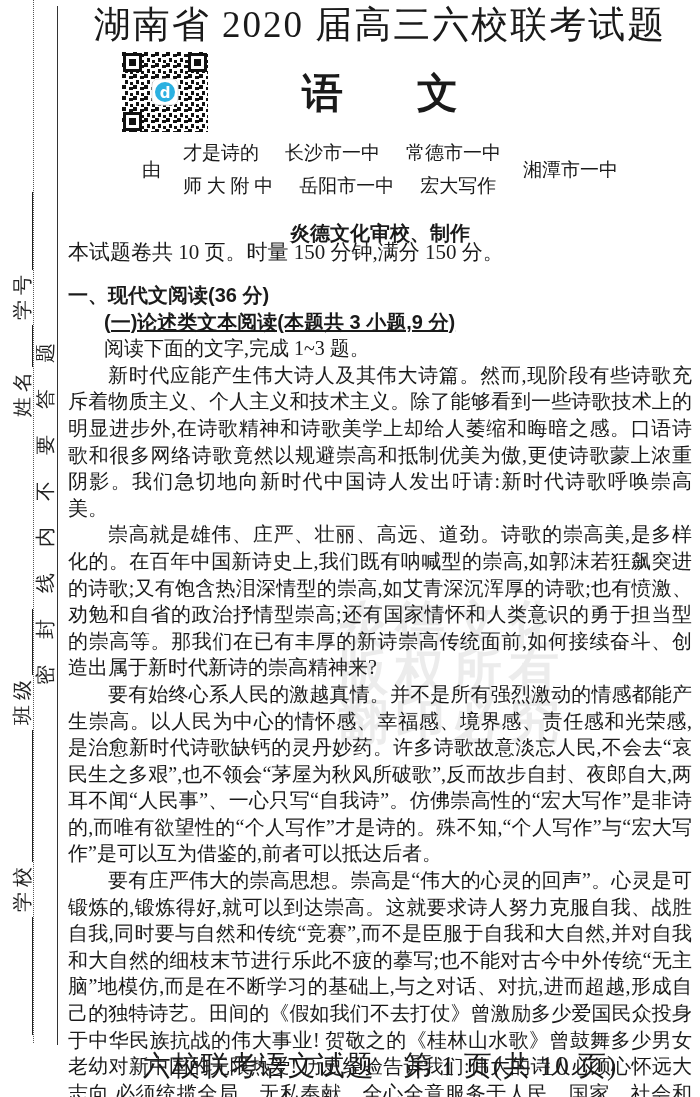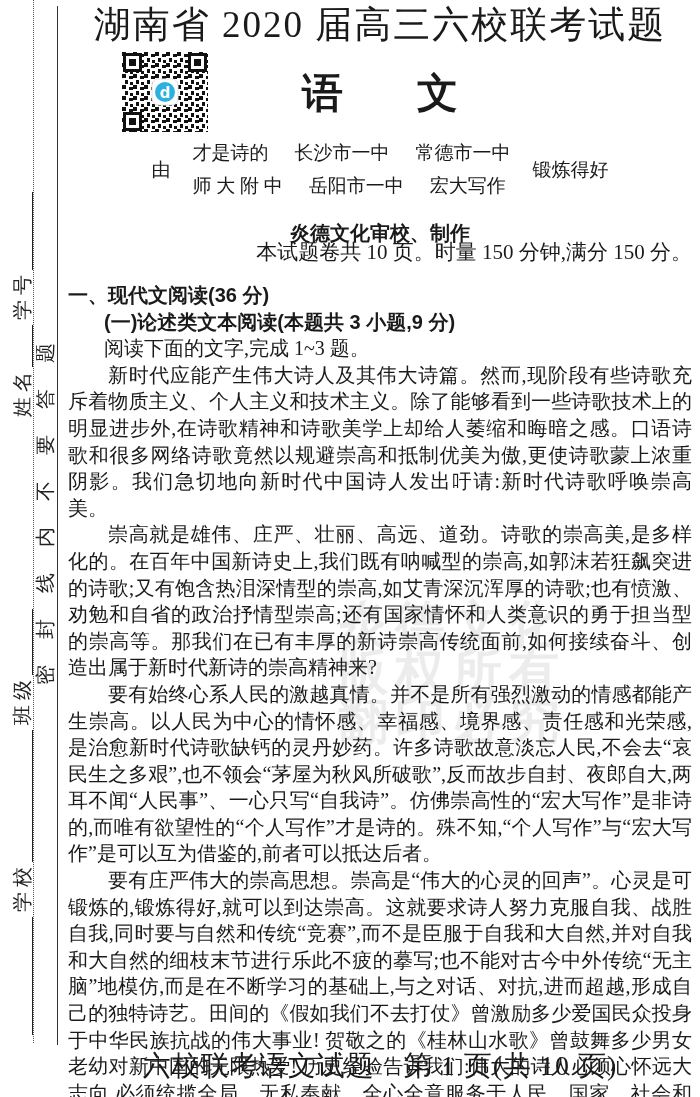--- a/index.html
+++ b/index.html
@@ -45,25 +45,25 @@
   .compilers{
     position:absolute;left:0;top:140px;width:100%;display:flex;
     justify-content:center;align-items:center;gap:22px;font-size:19px;
   }
   .compiler-col{display:flex;flex-direction:column;gap:7px;}
   .compiler-row{display:flex;gap:26px;white-space:nowrap;}
   .publisher-line{
     position:absolute;left:0;top:220px;width:100%;text-align:center;
     font-size:20px;font-weight:bold;font-family:"Liberation Sans","DejaVu Sans",sans-serif;
   }
-  .exam-info{position:absolute;left:0;top:238px;width:100%;text-align:right;font-size:21px;}
+  .exam-info{position:absolute;left:0;top:238px;width:100%;text-align:left;font-size:21px;}
   
   .body-text{position:absolute;left:0;top:282px;width:624px;font-size:20px;line-height:26.6px;}
   .sec-heading{font-weight:bold;font-family:"Liberation Sans","DejaVu Sans",sans-serif;}
-  .sub-heading{font-weight:bold;text-indent:1.8em;font-family:"Liberation Sans","DejaVu Sans",sans-serif;}
+  .sub-heading{font-weight:bold;text-indent:1.8em;font-family:"Liberation Sans","DejaVu Sans",sans-serif;text-decoration:underline;}
   .instruction{text-indent:1.8em;}
   .para{text-indent:2em;text-align:justify;margin:0;}
   .page-footer{
     position:absolute;left:0;bottom:12px;width:100%;text-align:center;
     font-size:28px;letter-spacing:1px;
   }
 </style>
 </head>
 <body>
 
@@ -142,21 +142,21 @@
           <span>才是诗的</span>
           <span>长沙市一中</span>
           <span>常德市一中</span>
         </span>
         <span class="compiler-row">
           <span>师 大 附 中</span>
           <span>岳阳市一中</span>
           <span>宏大写作</span>
         </span>
       </span>
-      <span>锻炼得好</span>
+      <span>湘潭市一中</span>
     </div>
 
     <div class="publisher-line">炎德文化审校、制作</div>
     <div class="exam-info">本试题卷共 10 页。时量 150 分钟,满分 150 分。</div>
 
     <div class="body-text">
       <div class="sec-heading">一、现代文阅读(36 分)</div>
       <div class="sub-heading">(一)论述类文本阅读(本题共 3 小题,9 分)</div>
       <div class="instruction">阅读下面的文字,完成 1~3 题。</div>
       <p class="para">新时代应能产生伟大诗人及其伟大诗篇。然而,现阶段有些诗歌充斥着物质主义、个人主义和技术主义。除了能够看到一些诗歌技术上的明显进步外,在诗歌精神和诗歌美学上却给人萎缩和晦暗之感。口语诗歌和很多网络诗歌竟然以规避崇高和抵制优美为傲,更使诗歌蒙上浓重阴影。我们急切地向新时代中国诗人发出吁请:新时代诗歌呼唤崇高美。</p>

